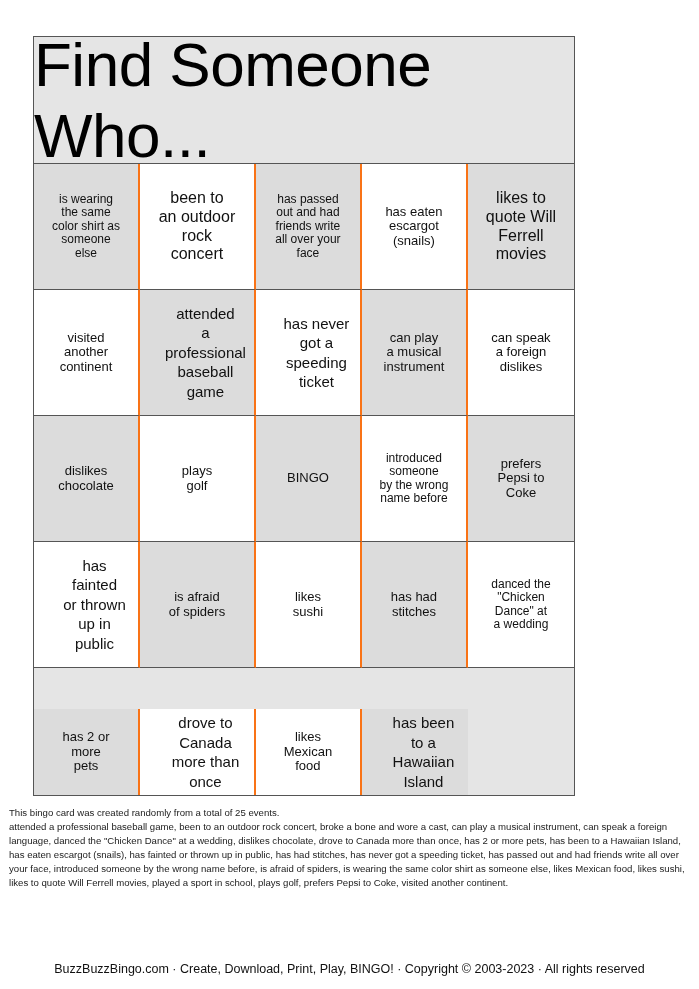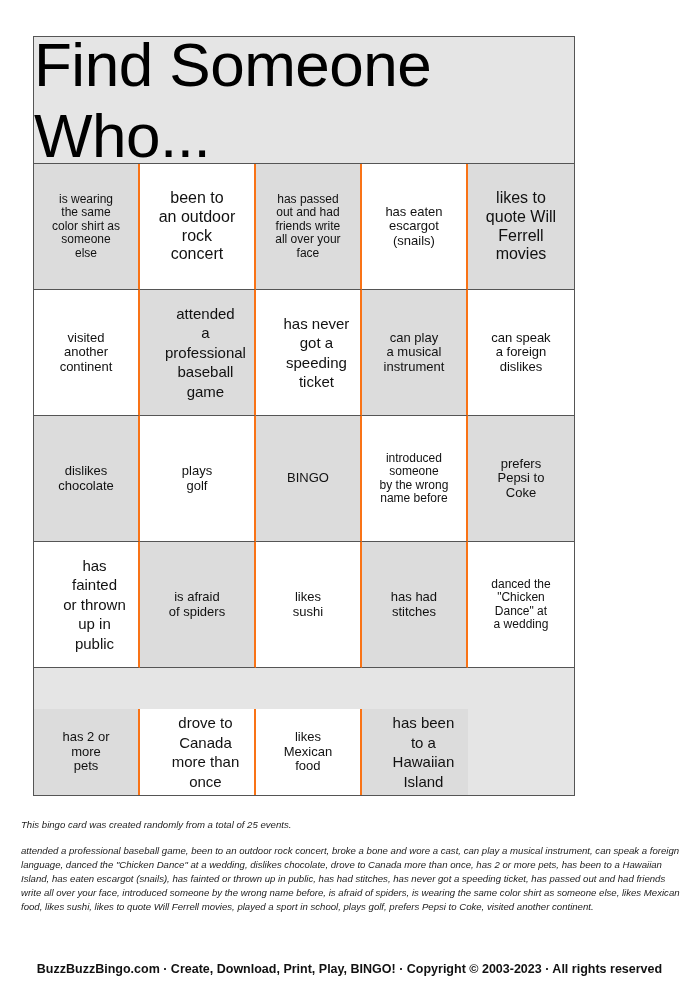--- a/index.html
+++ b/index.html
@@ -75,32 +75,30 @@
     .footer-desc {
       position: absolute;
       left: 9px;
       top: 806px;
       width: 684px;
       font-size: 9.6px;
       line-height: 14px;
       color: #222222;
     }
     .footer-desc p {
-      margin: 12px;
-      font-style: italic;
+      margin: 0;
     }
     .copyright {
       position: absolute;
       left: 0;
       top: 962px;
       width: 699px;
       text-align: center;
       font-size: 12.5px;
       color: #111111;
-      font-weight: bold;
     }
   </style>
 </head>
 <body>
 
 <div class="card">
   <div class="card-title">Find Someone Who...</div>
   <div class="grid" id="bingo-grid">
       <div class="cell gray sz-sm">is wearing
 the same

